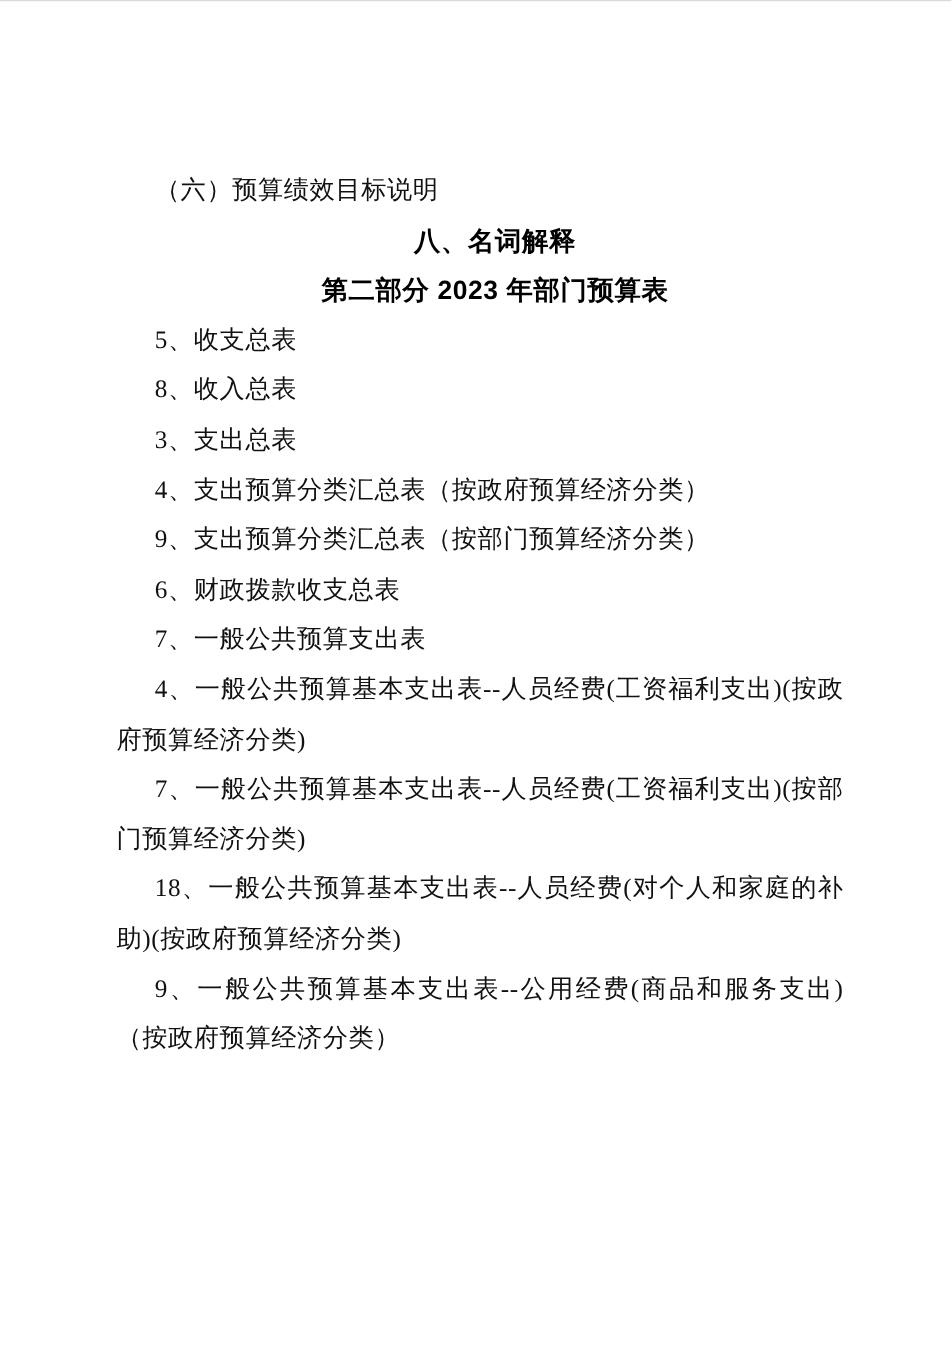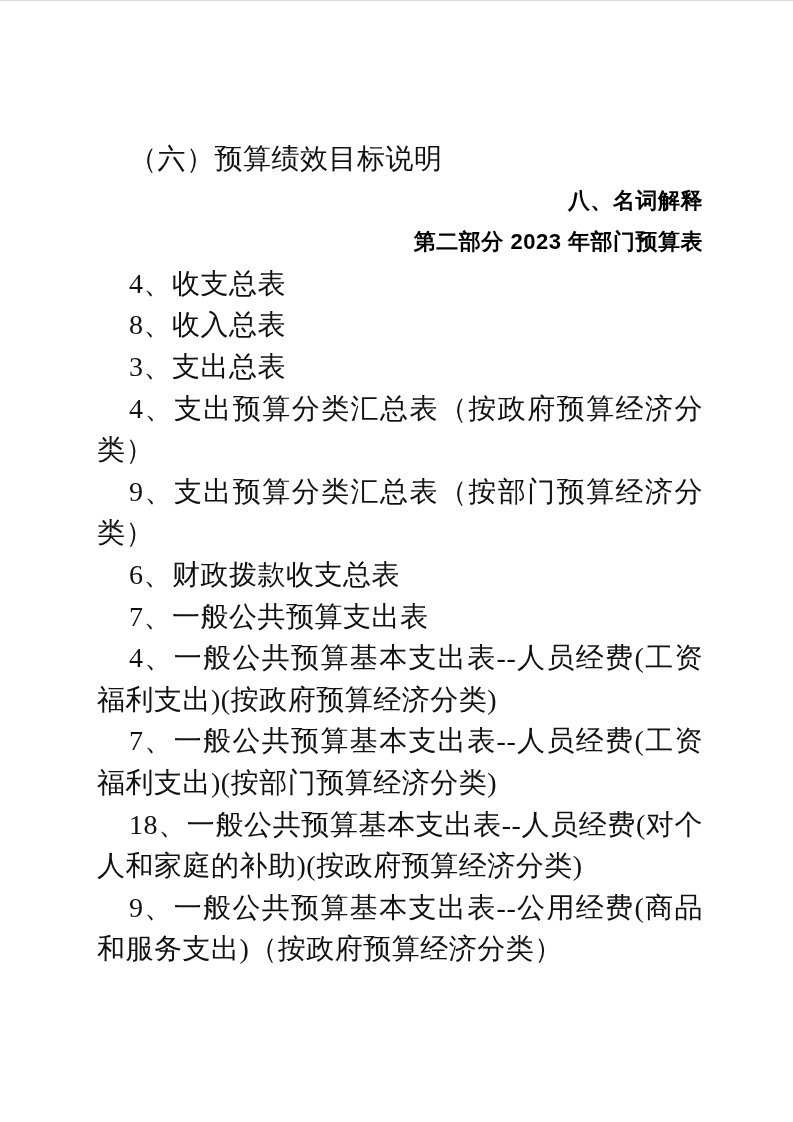--- a/index.html
+++ b/index.html
@@ -17,48 +17,48 @@
     background: #ffffff;
     border-top: 1px solid #d9d9d9;
   }
   .content {
     position: absolute;
     left: 97px;
     top: 137px;
     width: 606px;
   }
   .doc-line {
-    font-size: 28px;
+    font-size: 21px;
     line-height: 41.6px;
     letter-spacing: 0.5px;
     text-align: justify;
     text-justify: inter-ideograph;
     text-indent: 32px;
     color: #111111;
   }
   .doc-heading {
     font-family: "Liberation Sans", "DejaVu Sans", sans-serif;
     font-weight: 700;
     font-size: 22px;
     line-height: 41.6px;
     letter-spacing: 0.5px;
-    text-align: right;
+    text-align: center;
     text-indent: 25px;
     color: #000000;
   }
 </style>
 </head>
 <body>
 
 <div class="page">
   <div class="content">
     <p class="doc-line">（六）预算绩效目标说明</p>
     <p class="doc-heading">八、名词解释</p>
     <p class="doc-heading">第二部分 2023 年部门预算表</p>
-    <p class="doc-line">4、收支总表</p>
+    <p class="doc-line">5、收支总表</p>
     <p class="doc-line">8、收入总表</p>
     <p class="doc-line">3、支出总表</p>
     <p class="doc-line">4、支出预算分类汇总表（按政府预算经济分类）</p>
     <p class="doc-line">9、支出预算分类汇总表（按部门预算经济分类）</p>
     <p class="doc-line">6、财政拨款收支总表</p>
     <p class="doc-line">7、一般公共预算支出表</p>
     <p class="doc-line">4、一般公共预算基本支出表--人员经费(工资福利支出)(按政府预算经济分类)</p>
     <p class="doc-line">7、一般公共预算基本支出表--人员经费(工资福利支出)(按部门预算经济分类)</p>
     <p class="doc-line">18、一般公共预算基本支出表--人员经费(对个人和家庭的补助)(按政府预算经济分类)</p>
     <p class="doc-line">9、一般公共预算基本支出表--公用经费(商品和服务支出)（按政府预算经济分类）</p>

